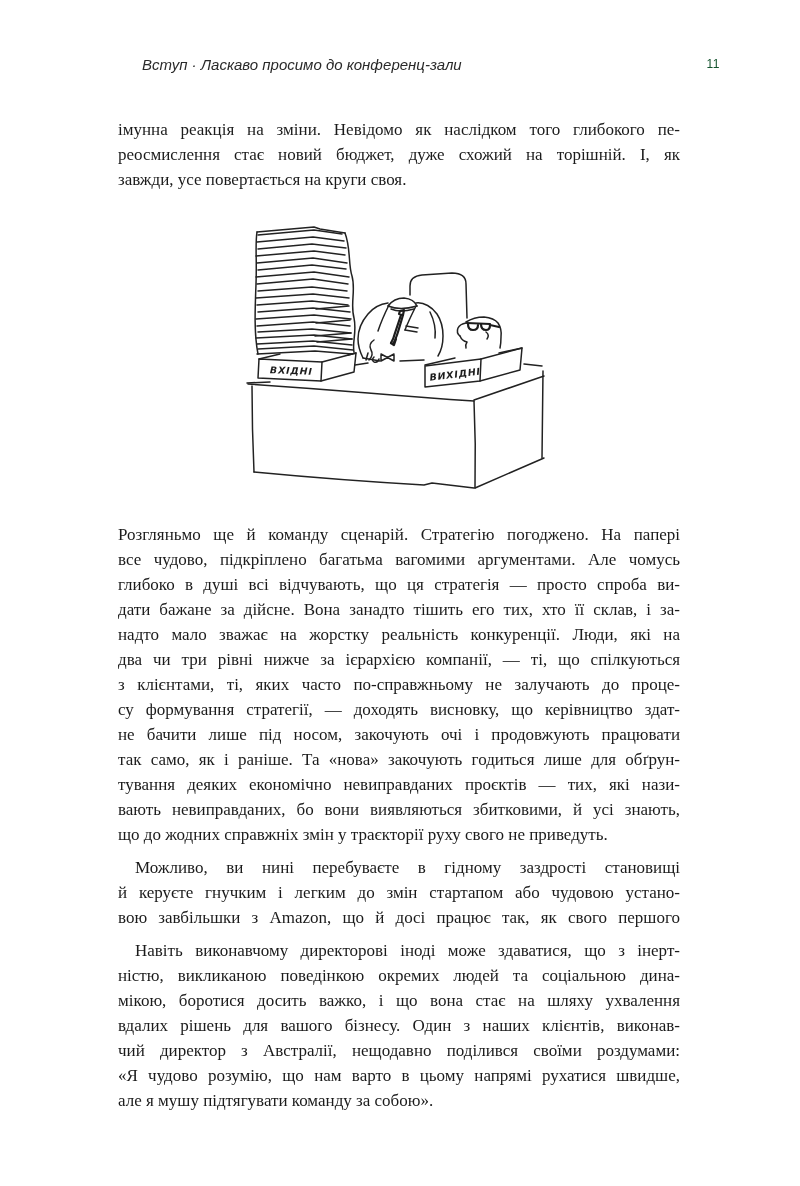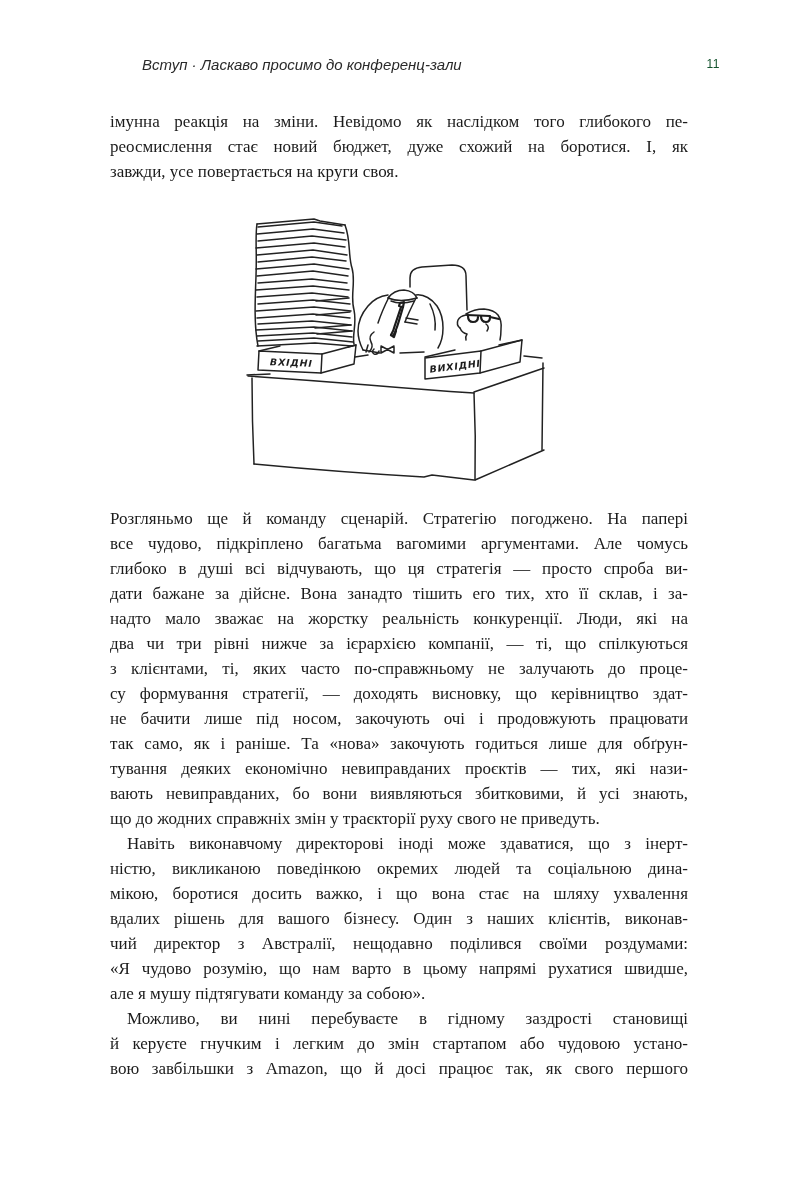--- a/index.html
+++ b/index.html
@@ -6,21 +6,21 @@
   .page{position:relative;width:800px;height:1186px;background:#ffffff;overflow:hidden;
         color:#1b1b1b;}
   .header{position:absolute;left:110px;top:56px;width:578px;height:18px;
           font-family:"Liberation Sans",sans-serif;font-size:15px;font-style:italic;
           color:#2a2a2a;margin-left:32px;}
   .header .pageno{position:absolute;right:0;top:1px;font-style:normal;font-size:12px;
           letter-spacing:0.5px;color:#14532d;}
   .body{position:absolute;left:110px;top:109px;width:578px;
         font-family:"Liberation Serif",serif;font-size:17px;line-height:25px;
         color:#1b1b1b;}
-  .para{margin:0;}
+  .para{margin:8px;}
   .pline{text-align:justify;text-align-last:justify;text-justify:inter-word;
          white-space:nowrap;height:25px;}
   .pline.short{text-align-last:left;font-family:Liberation Serif, serif;}
   .para.indent .pline:first-child{text-indent:17px;}
   .figure{margin:22px 0 0 118px;width:340px;height:300px;}
   .figure svg{display:block;}
   .ink{stroke:#222;stroke-width:1.5;fill:none;stroke-linecap:round;stroke-linejoin:round;}
   .ink-thick{stroke:#1c1c1c;stroke-width:2.2;fill:none;stroke-linecap:round;stroke-linejoin:round;}
   .tray-label{font-family:"DejaVu Sans",sans-serif;font-size:9.5px;font-weight:bold;
          font-style:italic;letter-spacing:0.8px;fill:#1c1c1c;}
@@ -32,21 +32,21 @@
 
   <div class="header">
     <span>Вступ · Ласкаво просимо до конференц-зали</span>
     <span class="pageno">11</span>
   </div>
 
   <div class="body">
 
     <div class="para">
         <div class="pline">імунна реакція на зміни. Невідомо як наслідком того глибокого пе-</div>
-        <div class="pline">реосмислення стає новий бюджет, дуже схожий на боротися. І, як</div>
+        <div class="pline">реосмислення стає новий бюджет, дуже схожий на торішній. І, як</div>
         <div class="pline short">завжди, усе повертається на круги своя.</div>
       </div>
 
     <div class="figure">
       <svg width="340" height="300" viewBox="0 0 340 300">
 
         <g class="ink">
           <path d="M30,140 C26,120 27,95 28,70 C29,45 27,30 29,18"></path>
           <path d="M29,18 L86,13 L92,15 L117,19"></path>
           <path d="M117,19 C123,35 120,50 124,62 C128,76 122,90 126,104 C129,118 124,128 126,138"></path>
@@ -158,28 +158,28 @@
         <div class="pline">два чи три рівні нижче за ієрархією компанії, — ті, що спілкуються</div>
         <div class="pline">з клієнтами, ті, яких часто по-справжньому не залучають до проце-</div>
         <div class="pline">су формування стратегії, — доходять висновку, що керівництво здат-</div>
         <div class="pline">не бачити лише під носом, закочують очі і продовжують працювати</div>
         <div class="pline">так само, як і раніше. Та «нова» закочують годиться лише для обґрун-</div>
         <div class="pline">тування деяких економічно невиправданих проєктів — тих, які нази-</div>
         <div class="pline">вають невиправданих, бо вони виявляються збитковими, й усі знають,</div>
         <div class="pline short">що до жодних справжніх змін у траєкторії руху свого не приведуть.</div>
       </div>
     <div class="para indent">
+        <div class="pline">Можливо, ви нині перебуваєте в гідному заздрості становищі</div>
+        <div class="pline">й керуєте гнучким і легким до змін стартапом або чудовою устано-</div>
+        <div class="pline">вою завбільшки з Amazon, що й досі працює так, як свого першого</div>
+      </div>
+    <div class="para indent">
         <div class="pline">Навіть виконавчому директорові іноді може здаватися, що з інерт-</div>
         <div class="pline">ністю, викликаною поведінкою окремих людей та соціальною дина-</div>
         <div class="pline">мікою, боротися досить важко, і що вона стає на шляху ухвалення</div>
         <div class="pline">вдалих рішень для вашого бізнесу. Один з наших клієнтів, виконав-</div>
         <div class="pline">чий директор з Австралії, нещодавно поділився своїми роздумами:</div>
         <div class="pline">«Я чудово розумію, що нам варто в цьому напрямі рухатися швидше,</div>
         <div class="pline short">але я мушу підтягувати команду за собою».</div>
       </div>
-    <div class="para indent">
-        <div class="pline">Можливо, ви нині перебуваєте в гідному заздрості становищі</div>
-        <div class="pline">й керуєте гнучким і легким до змін стартапом або чудовою устано-</div>
-        <div class="pline">вою завбільшки з Amazon, що й досі працює так, як свого першого</div>
-      </div>
   </div>
 
 </div>
 
 </body></html>

